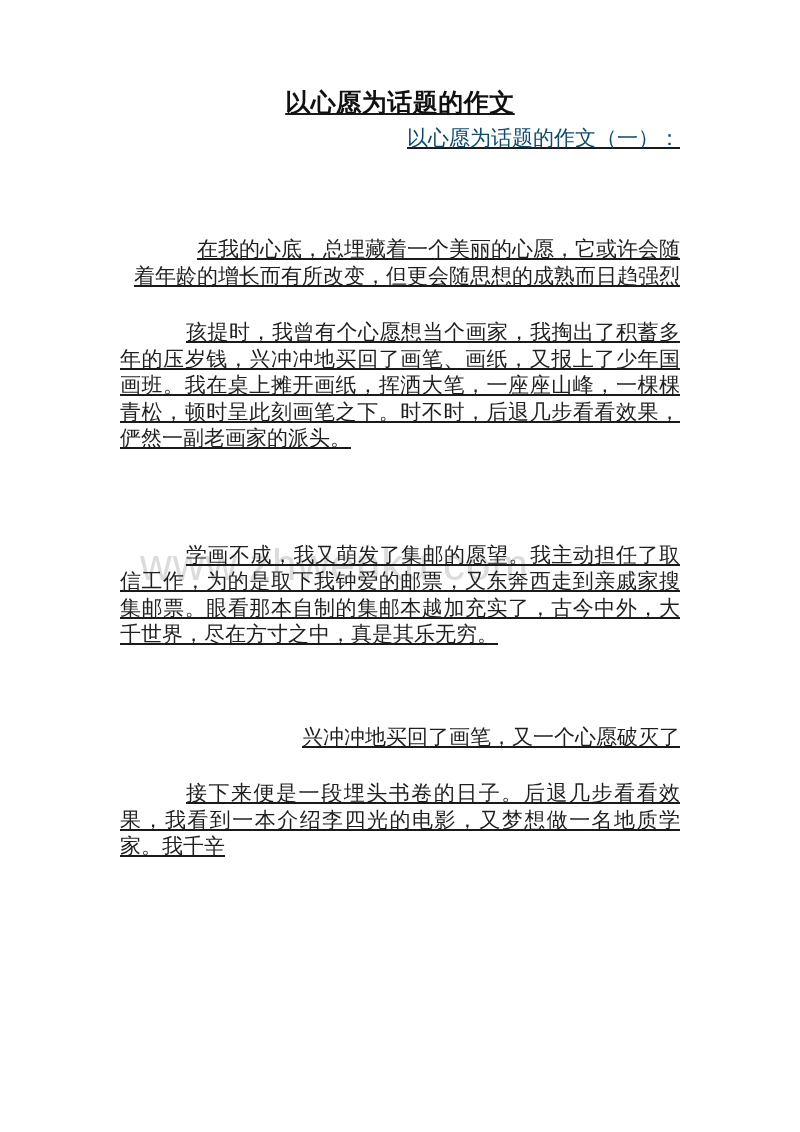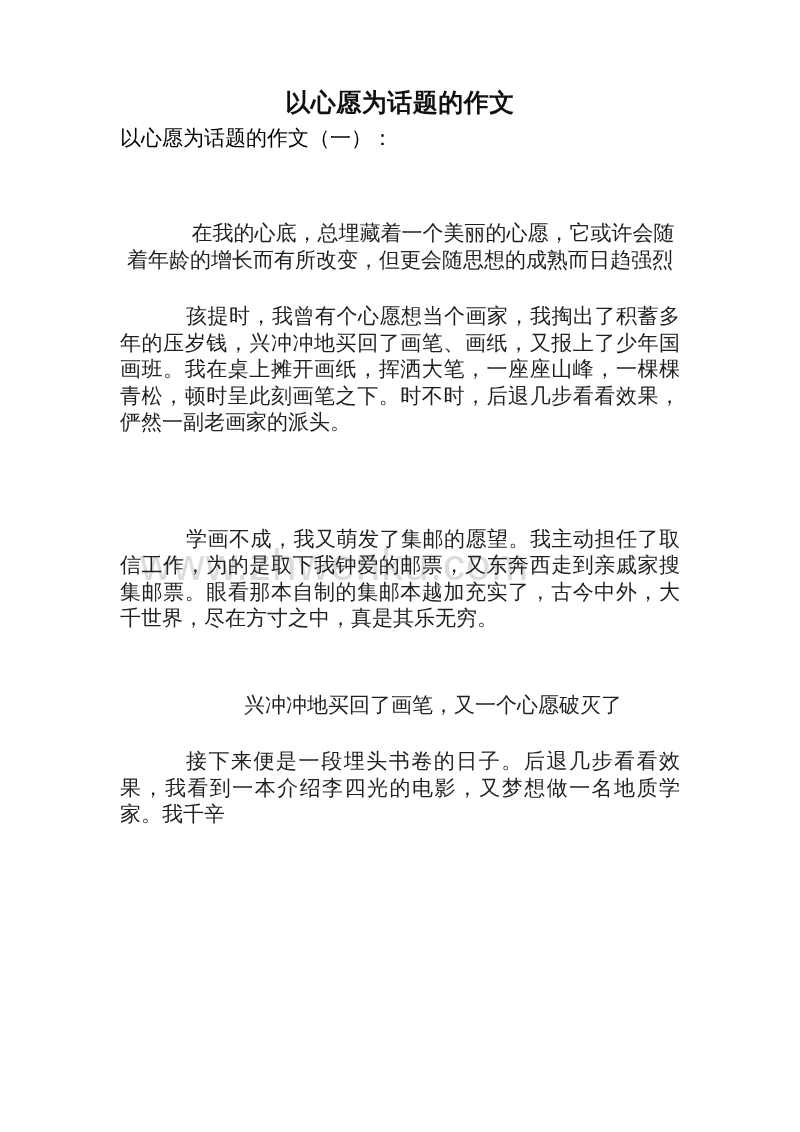--- a/index.html
+++ b/index.html
@@ -38,22 +38,22 @@
     line-height: 34px;
     letter-spacing: 0.5px;
     margin: 0 0 4px 0;
     color: #111111;
   }
 
   .subtitle-line {
     font-size: 21px;
     line-height: 28px;
     margin: 0;
-    text-align: left;
-    color: #000000;
+    text-align: right;
+    color: #0c4a6e;
   }
 
   .section-heading {
     font-size: 21px;
     line-height: 28px;
     margin: 0;
     padding-left: 66px;
     color: #1f1f1f;
   }
 
@@ -62,42 +62,43 @@
     line-height: 26.5px;
     margin: 0;
     text-align: justify;
     text-justify: inter-ideograph;
     text-indent: 66px;
     color: #1f1f1f;
     letter-spacing: 0px;
   }
 
   .para.no-justify {
-    text-align: center;
+    text-align: right;
+    margin-top: 16px;
   }
   .spacer-md { height: 30px; }
   .spacer-lg { height: 34px; }
 
   .watermark {
     position: absolute;
     left: 140px;
     top: 540px;
     width: 490px;
     font-family: "Liberation Sans", "DejaVu Sans", sans-serif;
     font-size: 44px;
     line-height: 50px;
     letter-spacing: 1px;
     color: #dcdcdc;
     white-space: nowrap;
     pointer-events: none;
     user-select: none;
     z-index: 0;
   }
 
-  .text-layer { position: relative; z-index: 1; }
+  .text-layer { position: relative; z-index: 1; text-decoration: underline; }
 </style>
 </head>
 <body>
 
 <div class="page">
 
   <div class="watermark">www.zhwenku.com</div>
 
   <div class="doc-body text-layer">
 

